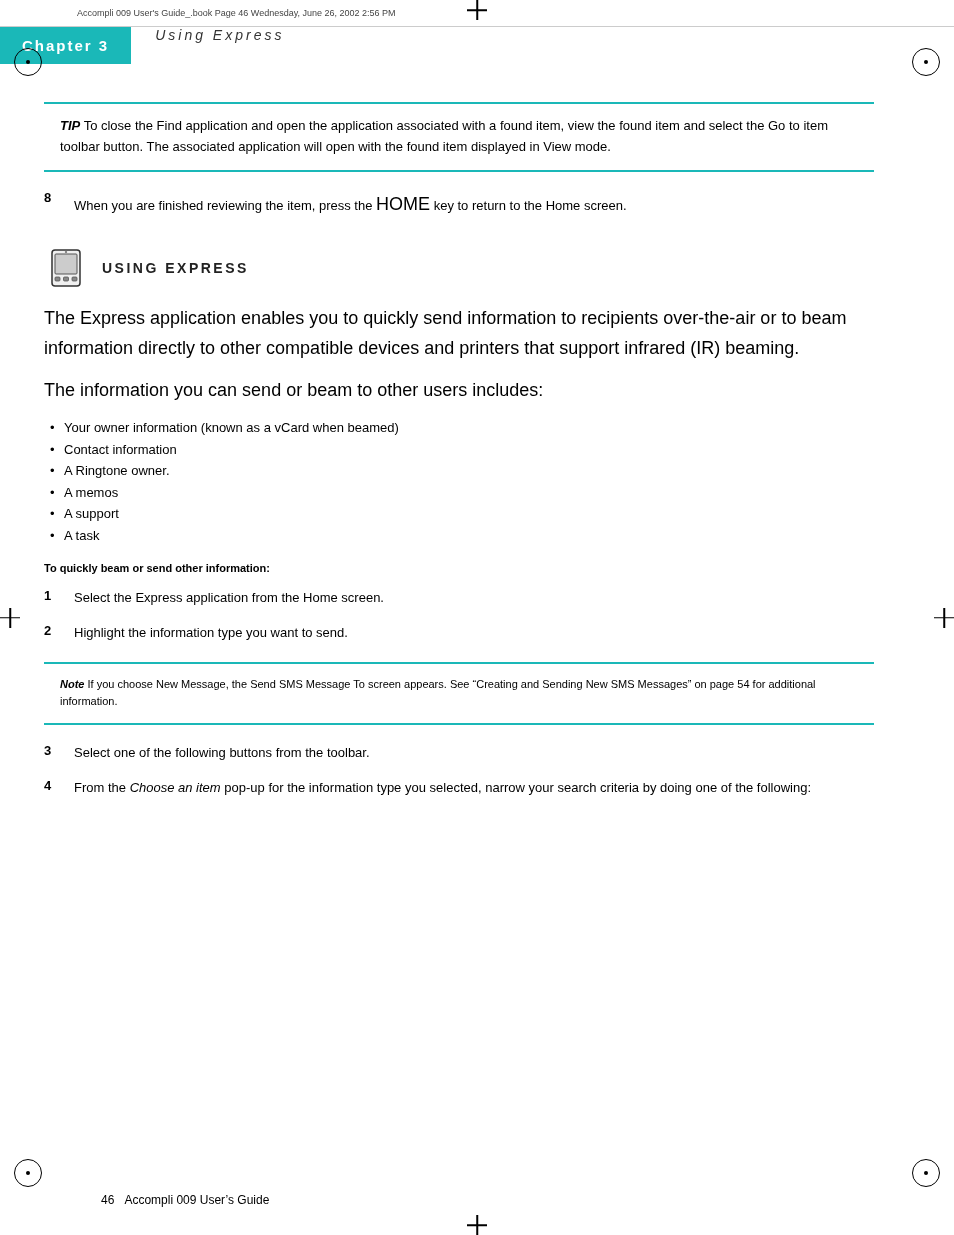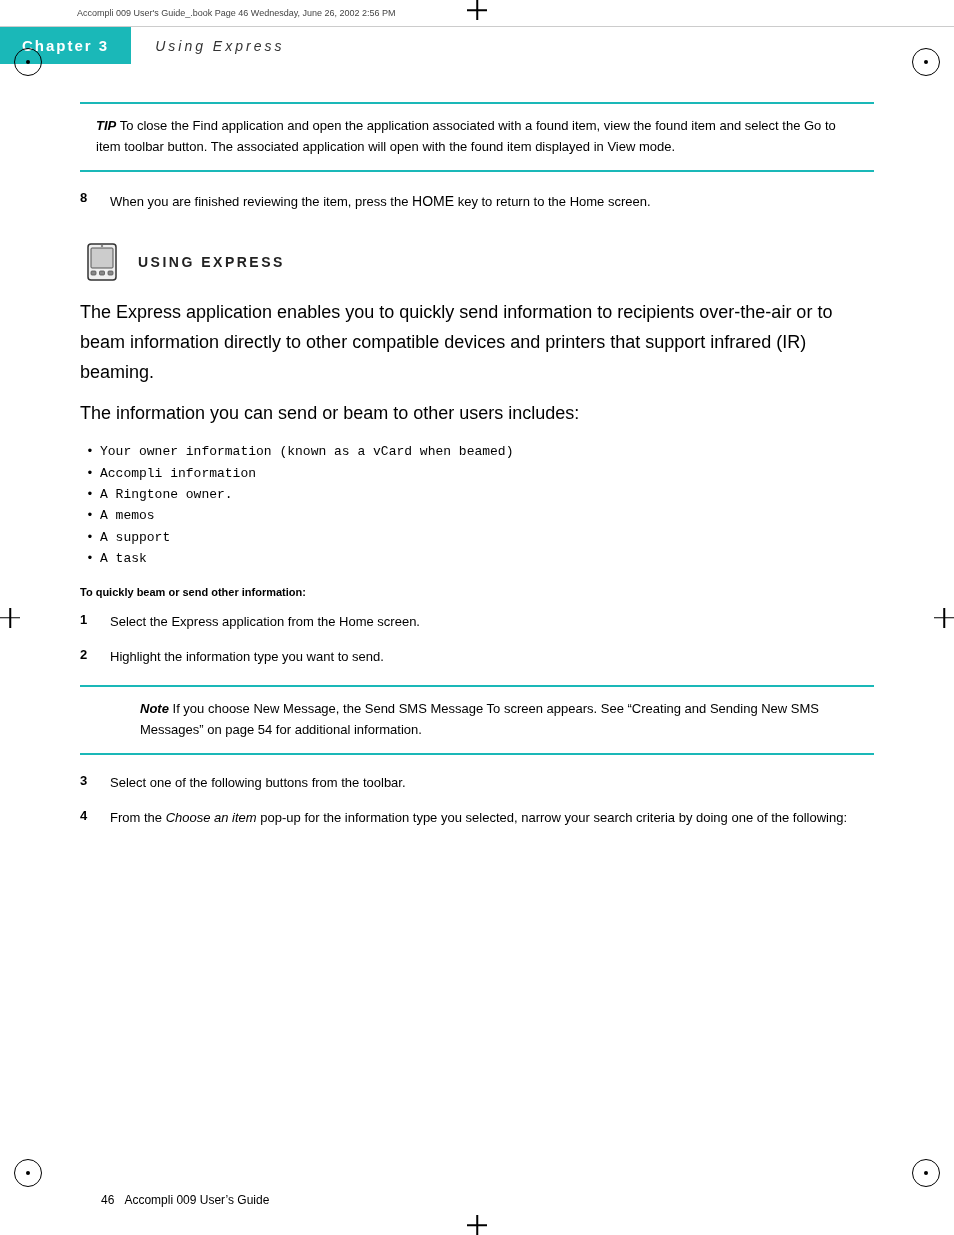--- a/index.html
+++ b/index.html
@@ -76,21 +76,21 @@
     .header-meta {
       font-size: 9px;
       color: #444;
       padding: 8px 77px;
       border-bottom: 1px solid #ccc;
     }
 
     
     .chapter-header {
       display: flex;
-      align-items: center;
+      align-items: flex-start;
       margin: 0 0 0 0;
     }
     .chapter-tab {
       background: #1ab8b8;
       color: #ffffff;
       font-size: 15px;
       font-weight: bold;
       letter-spacing: 2px;
       padding: 10px 22px;
       font-family: Arial, Helvetica, sans-serif;
@@ -98,21 +98,21 @@
     .chapter-title {
       font-size: 14px;
       letter-spacing: 3px;
       color: #333;
       padding-left: 24px;
       font-style: italic;
     }
 
     
     .content {
-      padding: 20px 80px 20px 80px;
+      padding: 20px 80px 20px 44px;
     }
 
     
     .tip-box {
       border-top: 2px solid #1ab8b8;
       border-bottom: 2px solid #1ab8b8;
       padding: 12px 16px;
       margin: 18px 0 18px 0;
     }
     .tip-box p {
@@ -135,21 +135,21 @@
       font-size: 13px;
       min-width: 30px;
     }
     .step-text {
       font-size: 13px;
       line-height: 1.6;
       flex: 1;
     }
     .step-text .home-key {
       font-variant: small-caps;
-      font-size: 14px;
+      font-size: 18px;
     }
 
     
     .section-heading {
       display: flex;
       align-items: center;
       margin: 28px 0 14px 0;
     }
     .section-icon {
       width: 44px;
@@ -175,21 +175,20 @@
     
     .bullet-list {
       list-style: none;
       margin: 8px 0 12px 0;
     }
     .bullet-list li {
       font-size: 13px;
       line-height: 1.65;
       padding-left: 20px;
       position: relative;
-      font-family: Liberation Mono, monospace;
     }
     .bullet-list li::before {
       content: '•';
       position: absolute;
       left: 6px;
     }
 
     
     .proc-heading {
       font-size: 11px;
@@ -198,24 +197,23 @@
     }
 
     
     .note-box {
       border-top: 2px solid #1ab8b8;
       border-bottom: 2px solid #1ab8b8;
       padding: 12px 16px;
       margin: 18px 0 18px 0;
     }
     .note-box p {
-      font-size: 13px;
+      font-size: 11px;
       line-height: 1.6;
       color: #000;
-      margin-left: 44px;
     }
     .note-label {
       font-weight: bold;
       font-style: italic;
     }
 
     
     .sub-bullet-list {
       list-style: none;
       margin: 6px 0 6px 30px;
@@ -301,21 +299,21 @@
       </svg>
       <div class="section-title">USING EXPRESS</div>
     </div>
 
     <p class="body-text">The Express application enables you to quickly send information to recipients over-the-air or to beam information directly to other compatible devices and printers that support infrared (IR) beaming.</p>
 
     <p class="body-text">The information you can send or beam to other users includes:</p>
 
     <ul class="bullet-list">
       <li>Your owner information (known as a vCard when beamed)</li>
-      <li>Accompli information</li>
+      <li>Contact information</li>
       <li>A Ringtone owner.</li>
       <li>A memos</li>
       <li>A support</li>
       <li>A task</li>
     </ul>
 
     <div class="proc-heading">To quickly beam or send other information:</div>
 
     <div class="step">
       <div class="step-num">1</div>

